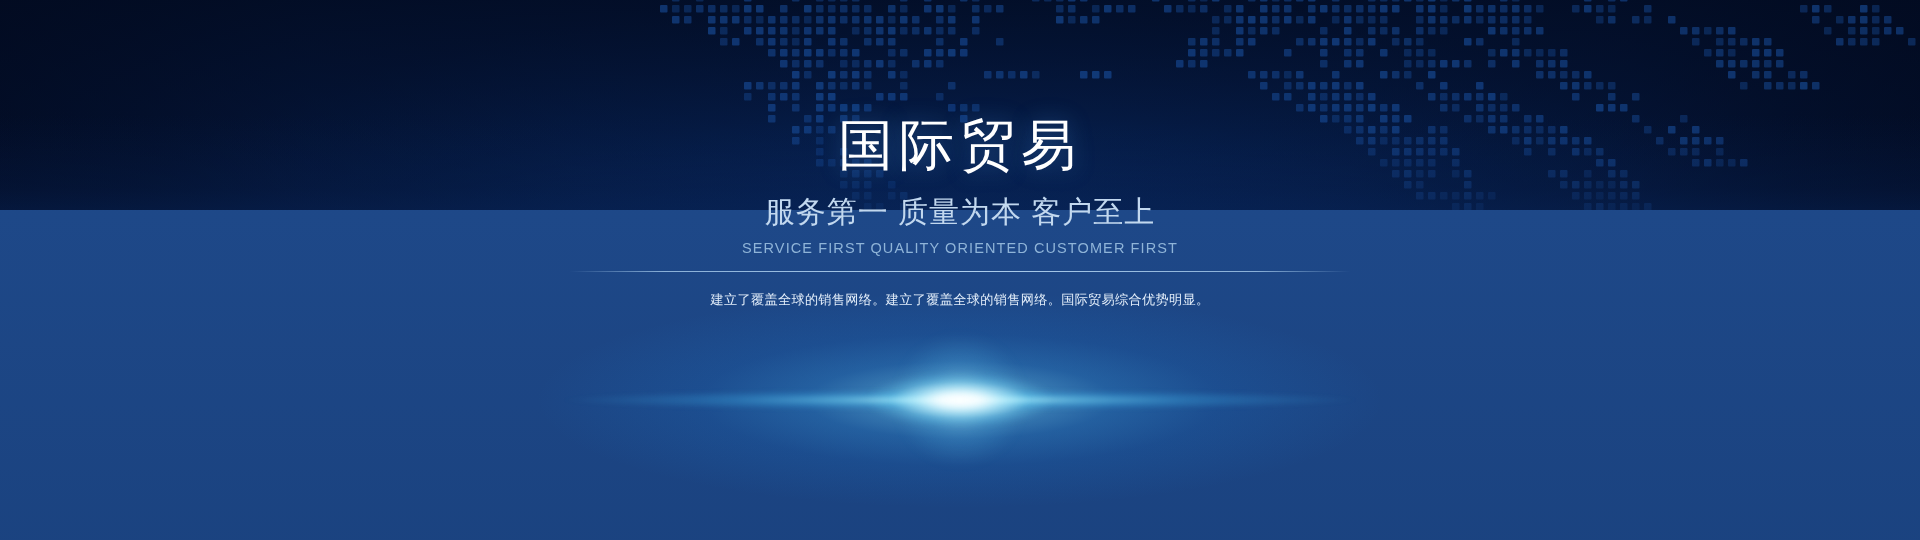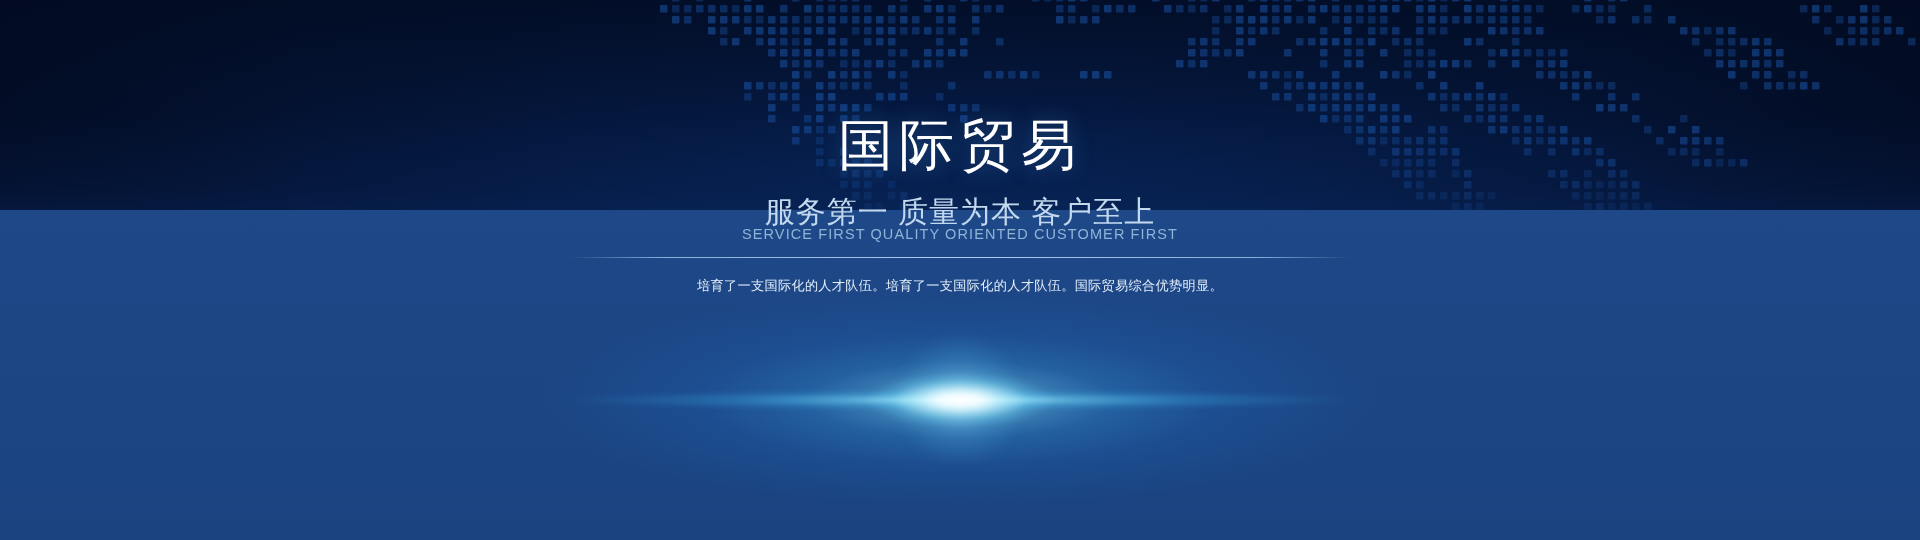--- a/index.html
+++ b/index.html
@@ -256,20 +256,21 @@
     margin-top: 24px;
     font-size: 30px;
     line-height: 1.0;
     letter-spacing: 1px;
     font-weight: 400;
     color: #c2d8ef;
     white-space: nowrap;
   }
 
   .subtitle-en {
+    margin-top: 14px;
     font-size: 14.5px;
     line-height: 1.0;
     letter-spacing: 1.1px;
     font-weight: 400;
     color: #8fb4d8;
     white-space: nowrap;
   }
 
   .divider {
     margin-top: 15px;
@@ -969,17 +970,17 @@
   <div class="content">
     <div class="title">国际贸易</div>
 
     <div class="subtitle">服务第一 质量为本 客户至上</div>
 
     <div class="subtitle-en">SERVICE FIRST   QUALITY ORIENTED   CUSTOMER FIRST</div>
 
     <div class="divider"></div>
 
     <div class="desc">
-      <span class="desc-line">培育了一支国际化的人才队伍。培育了一支国际化的人才队伍。国际贸易综合优势明显。</span>
+      <span class="desc-line">建立了覆盖全球的销售网络。建立了覆盖全球的销售网络。国际贸易综合优势明显。</span>
     </div>
   </div>
 
 </div>
 
 </body></html>

